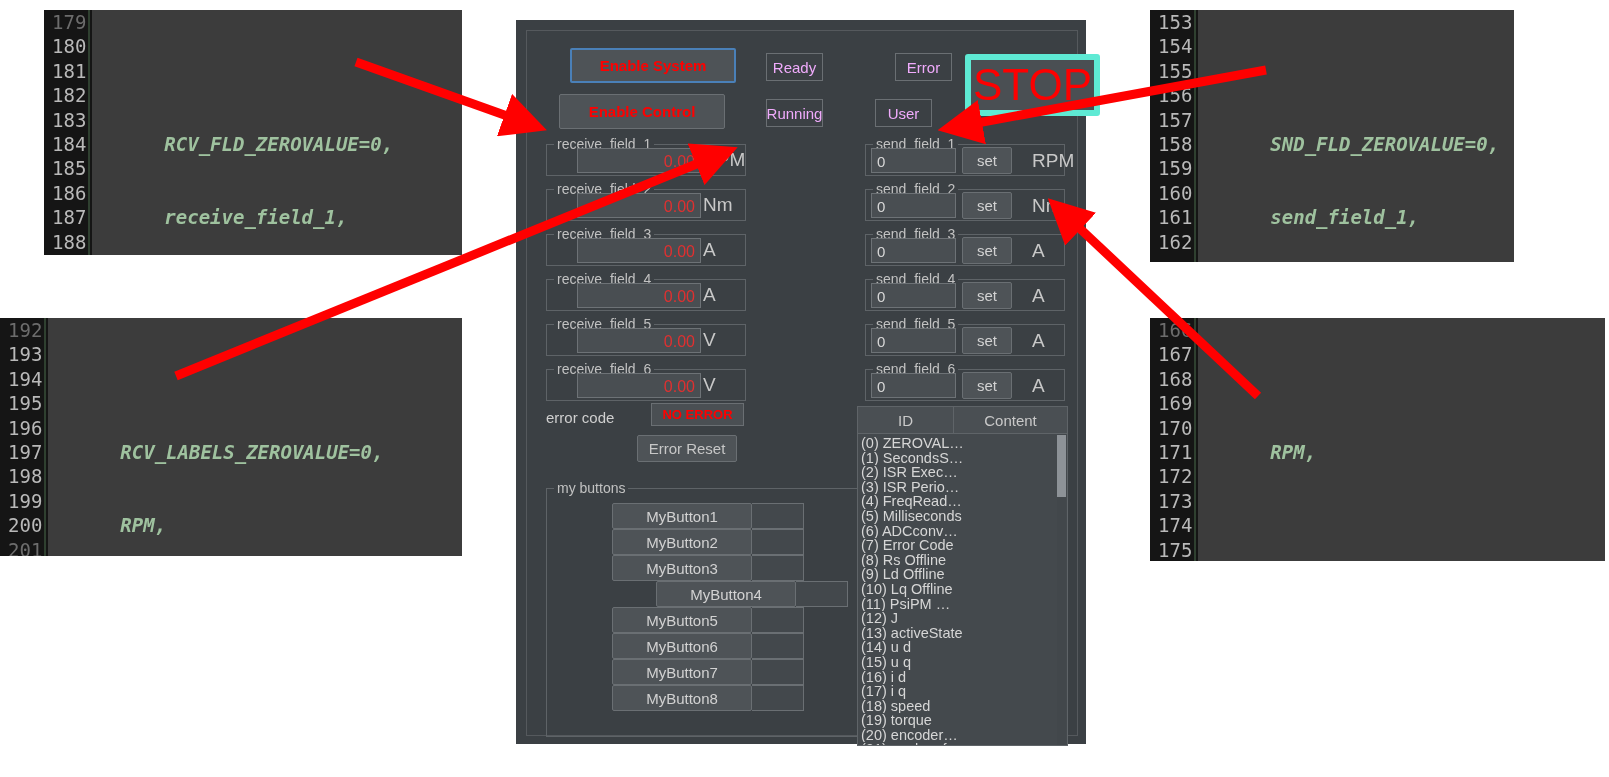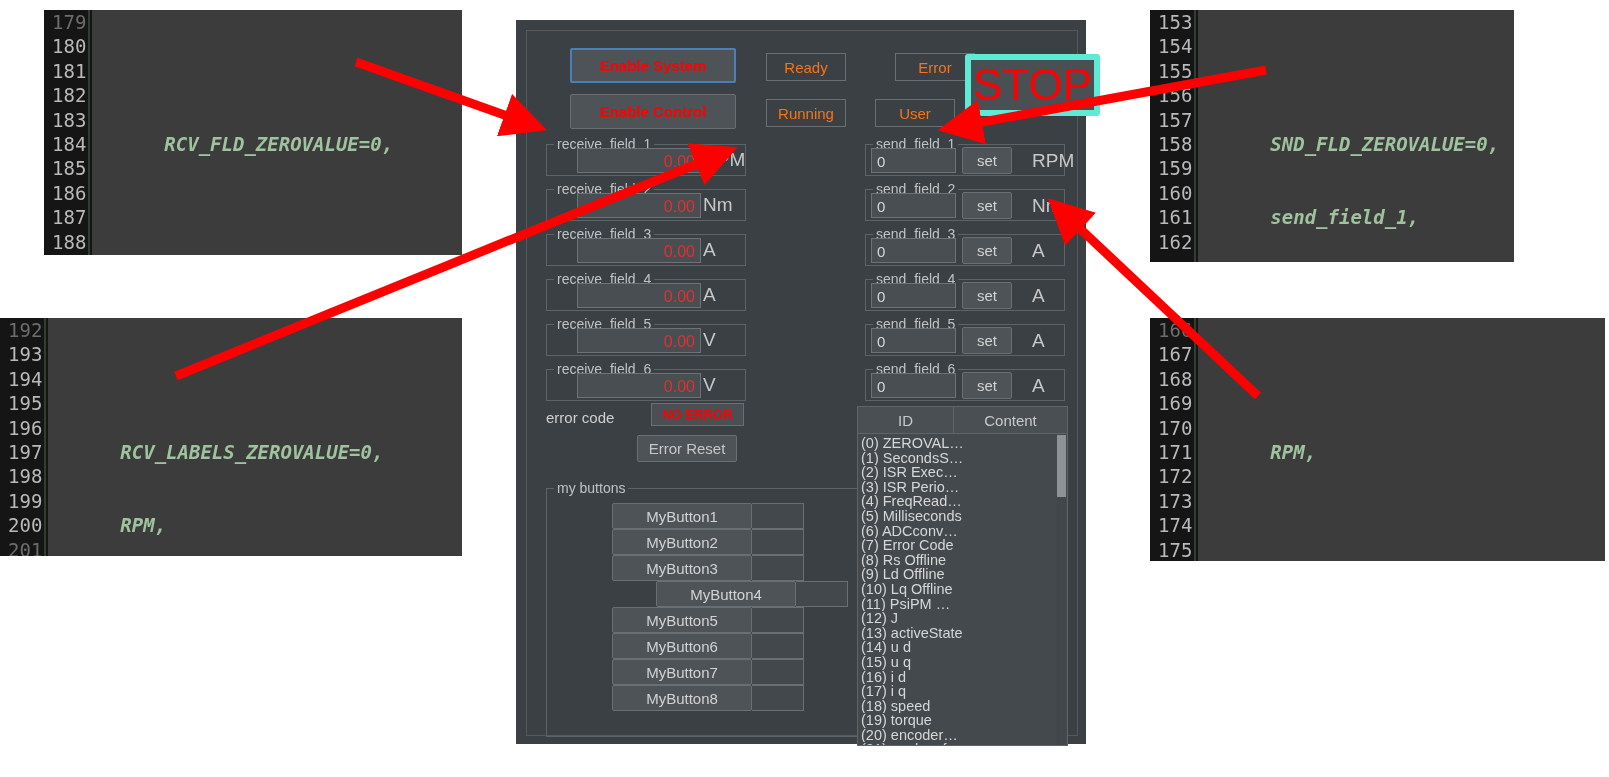--- a/index.html
+++ b/index.html
@@ -101,29 +101,29 @@
   .btn-enable {
     position: absolute;
     width: 166px;
     height: 35px;
     color: #ff0000;
     font-weight: bold;
     font-size: 15px;
     background: #4e5357;
   }
   #btn-enable-system { left: 43px; top: 17px; border: 2px solid #4a80b8; }
-  #btn-enable-control { left: 43px; top: 63px; }
+  #btn-enable-control { left: 32px; top: 63px; }
 
   .statusbox {
     position: absolute;
-    width: 80px;
+    width: 57px;
     height: 28px;
     background: #3b4044;
     border: 1px solid #6a6f73;
-    color: #f97316;
+    color: #f0abfc;
     font-size: 15px;
     display: flex;
     align-items: center;
     justify-content: center;
     box-sizing: border-box;
   }
   #st-ready   { left: 239px; top: 22px; }
   #st-running { left: 239px; top: 68px; }
   #st-error   { left: 368px; top: 22px; }
   #st-user    { left: 348px; top: 68px; }
@@ -390,20 +390,21 @@
     <span class="ln">183</span>
     <span class="ln">184</span>
     <span class="ln">185</span>
     <span class="ln">186</span>
     <span class="ln">187</span>
     <span class="ln">188</span>
   </div>
   <div class="code-body">
     <span class="ln"></span>
     <span class="ln">RCV_FLD_ZEROVALUE=0,</span>
+    <span class="ln">receive_field_1,</span>
     
     
     
     
     
     
     
   </div>
 </div>
 

